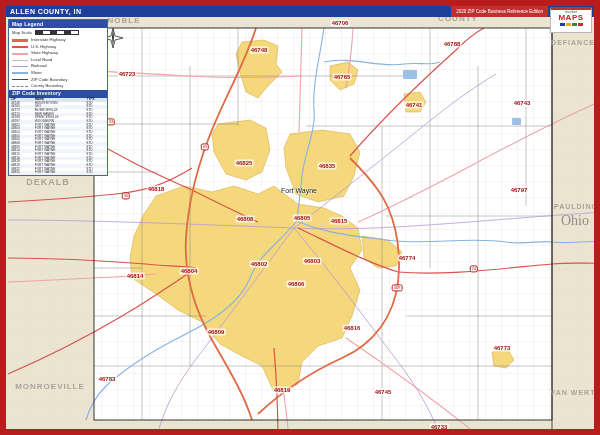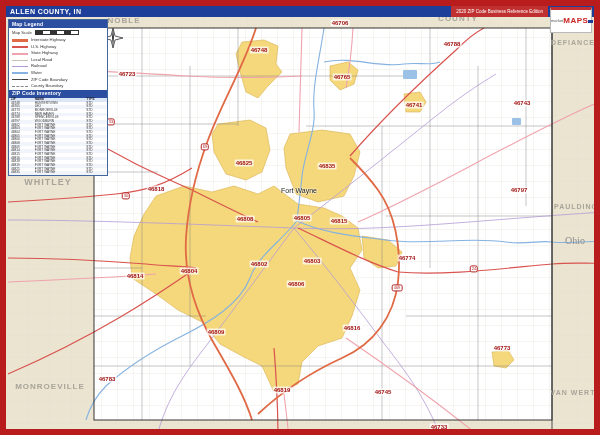--- a/index.html
+++ b/index.html
@@ -5,21 +5,21 @@
   html,body{margin:0;padding:0;background:#999;}
   .sheet{
     position:relative;width:600px;height:435px;overflow:hidden;
     background:#ebe4d1;border:6px solid #b91c1c;box-sizing:border-box;
     font-family:"Liberation Sans",sans-serif;
   }
   
   .topbar{position:absolute;left:0;top:0;width:100%;height:11px;background:#1e3f99;z-index:30;display:flex;align-items:center;}
   .topbar .title{color:#fff;font-size:7px;font-weight:bold;padding-left:4px;letter-spacing:.4px;line-height:1;}
   .edition{position:absolute;right:46px;top:0;height:11px;display:flex;align-items:center;background:#c03030;padding:0 5px;font-size:4.5px;color:#fff;white-space:nowrap;z-index:31;}
-  .logo{position:absolute;right:2px;top:1px;width:42px;height:26px;background:#fff;border:1px solid #b9b9b9;z-index:40;display:flex;align-items:center;justify-content:space-between;box-sizing:border-box;border-top:3px solid #c03030;}
+  .logo{position:absolute;right:2px;top:1px;width:42px;height:26px;background:#fff;border:1px solid #b9b9b9;z-index:40;display:flex;flex-direction:column;align-items:center;justify-content:flex-start;box-sizing:border-box;border-top:3px solid #c03030;}
   .logo-top{font-size:4px;color:#555;line-height:1;}
   .logo-main{font-size:8px;font-weight:bold;color:#cc2222;line-height:1;letter-spacing:.5px;}
   .logo-bar{display:flex;gap:1px;margin-top:1px;}
   .logo-bar i{width:5px;height:3px;display:block;}
 
   
   #map{position:absolute;left:0;top:0;z-index:1;}
 
   
   #labels{position:absolute;inset:0;z-index:20;pointer-events:none;}
@@ -160,25 +160,25 @@
       <span class="zip-label" style="left: 210px; top: 326px;">46809</span>
       <span class="zip-label" style="left: 346px; top: 322px;">46816</span>
       <span class="zip-label" style="left: 496px; top: 342px;">46773</span>
       <span class="zip-label" style="left: 101px; top: 373px;">46783</span>
       <span class="zip-label" style="left: 276px; top: 384px;">46819</span>
       <span class="zip-label" style="left: 377px; top: 386px;">46745</span>
       <span class="zip-label" style="left: 433px; top: 421px;">46733</span>
       <span class="county-label" style="left: 118px; top: 15px; font-size: 8px;">NOBLE</span>
       <span class="county-label" style="left: 452px; top: 13px; font-size: 8px;">COUNTY</span>
       <span class="county-label" style="left: 567px; top: 36px; font-size: 7px;">DEFIANCE</span>
-      <span class="county-label" style="left: 42px; top: 176px; font-size: 9px;">WHITLEY</span>
+      <span class="county-label" style="left: 42px; top: 176px; font-size: 9px;">DEKALB</span>
       <span class="county-label" style="left: 570px; top: 200px; font-size: 7px;">PAULDING</span>
       <span class="county-label" style="left: 567px; top: 386px; font-size: 7px;">VAN WERT</span>
       <span class="county-label" style="left: 44px; top: 381px; font-size: 8px;">MONROEVILLE</span>
-      <span class="state-label" style="left: 569px; top: 235px; font-size: 10px;">Ohio</span>
+      <span class="state-label" style="left: 569px; top: 215px; font-size: 14px;">Ohio</span>
       <span class="city-label" style="left: 293px; top: 184px;">Fort Wayne</span>
       <span class="shield" style="left: 199px; top: 141px;">69</span>
       <span class="shield" style="left: 391px; top: 282px;">469</span>
       <span class="shield" style="left: 120px; top: 190px;">30</span>
       <span class="shield" style="left: 468px; top: 263px;">24</span>
       <span class="shield" style="left: 105px; top: 116px;">33</span>
     </div>
 
   <svg class="compass" width="22" height="24" viewBox="0 0 22 24">
     <path d="M11,1 L13,9 L21,11 L13,13 L11,21 L9,13 L1,11 L9,9 Z" fill="#ffffff" stroke="#333" stroke-width="0.8"></path>

